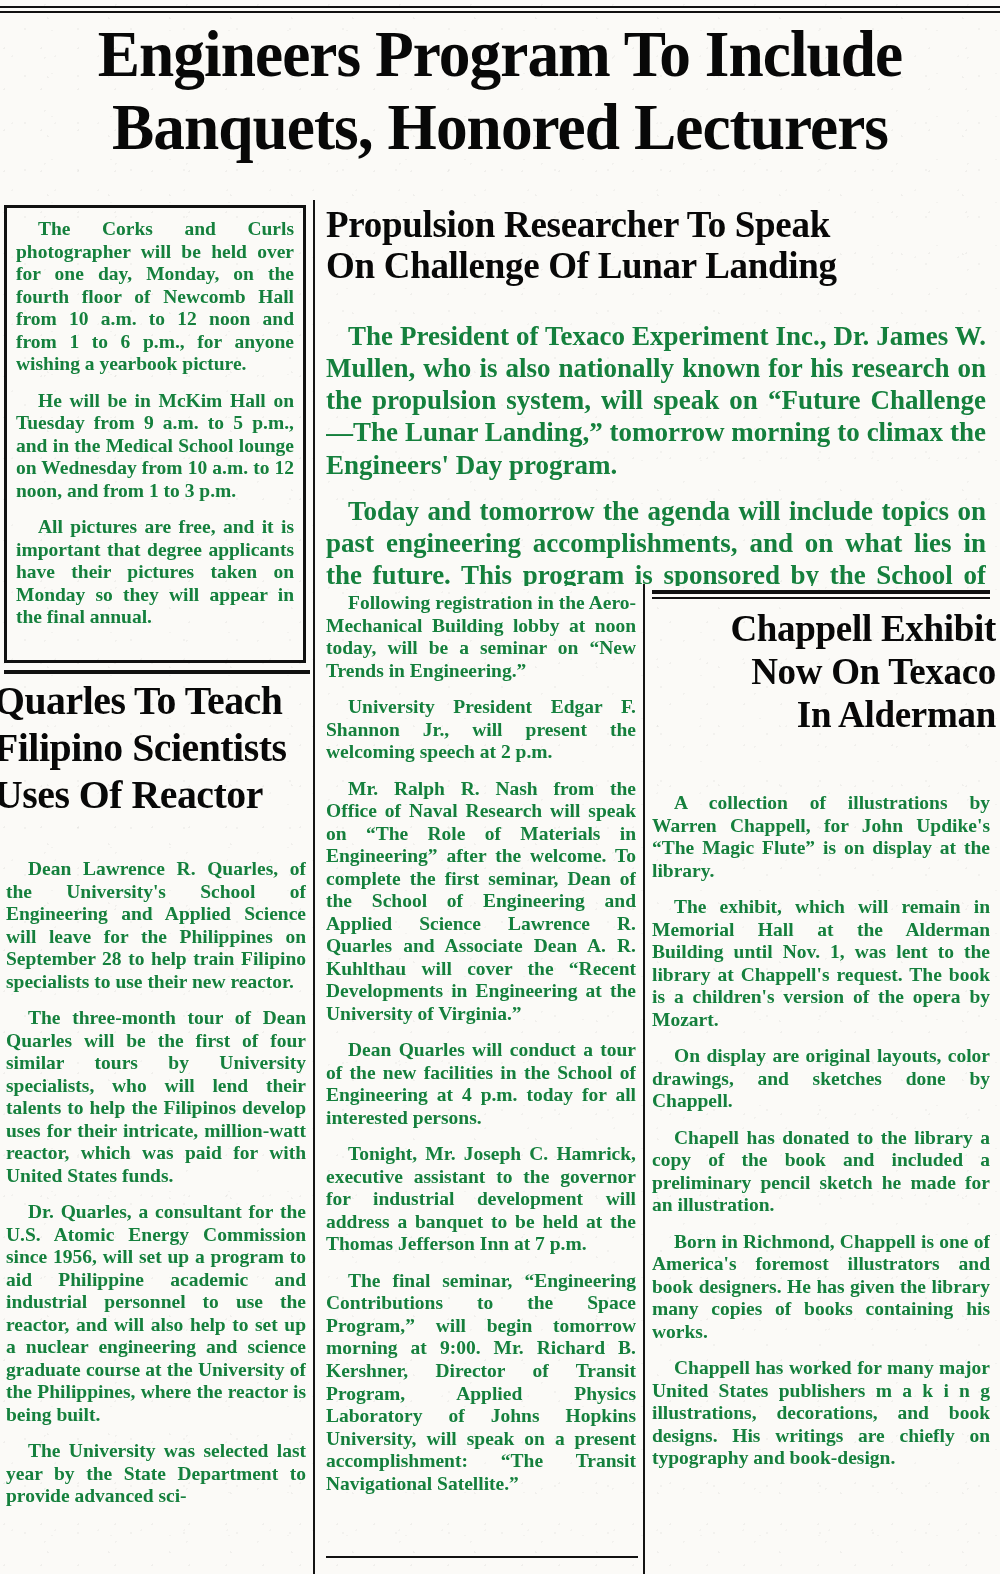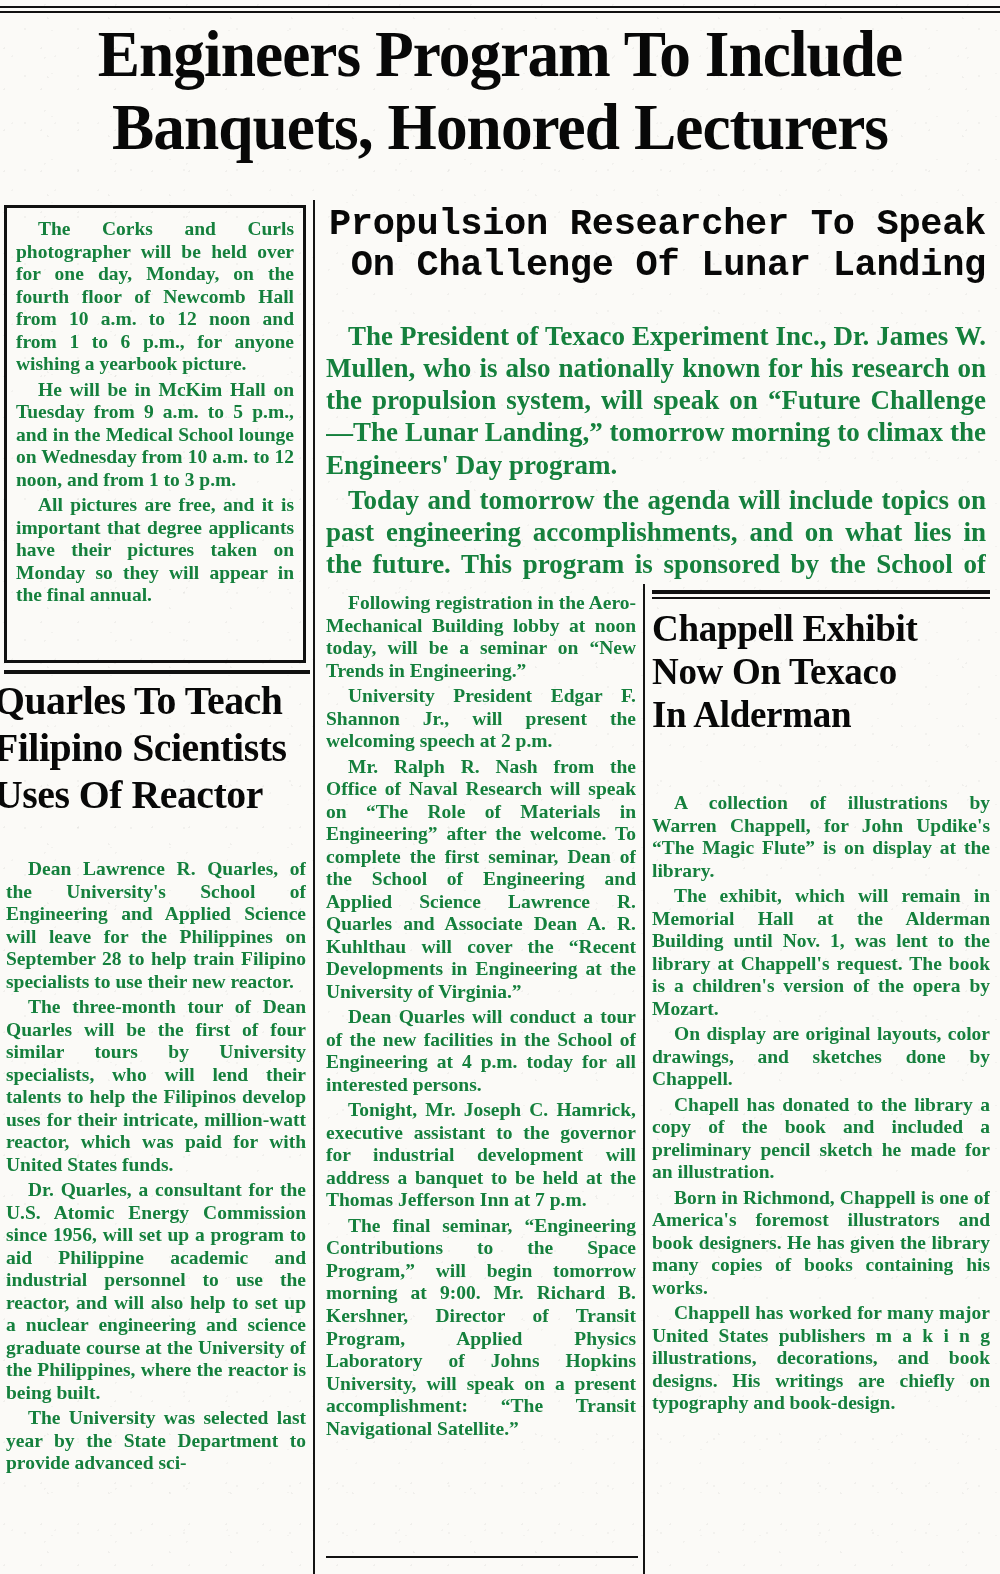--- a/index.html
+++ b/index.html
@@ -66,21 +66,21 @@
   
   .bodytext{
     font-family:"Liberation Serif",serif;
     font-size:19.5px;
     line-height:1.155;
     text-align:justify;
     color:#15803d;
     font-weight:600;
   }
   .bodytext p{margin:0;text-indent:22px;}
-  .bodytext p + p{margin-top:3px;}
+  .bodytext p + p{margin-top:14px;}
 
   .bodytext.wide{font-size:27px;line-height:1.19;}
 
   
   .hrule-thick{background:#111;height:4px;}
   .hrule-thin{background:#111;height:2px;}
   .dblrule{margin-bottom:6px;}
   .dblrule i{display:block;background:#111;}
   .dblrule i.a{height:4px;}
   .dblrule i.b{height:2px;margin-top:3px;}
@@ -96,25 +96,24 @@
     position:absolute;left:-6px;top:680px;width:320px;
     font-size:41px;
     letter-spacing:-0.5px;
     transform:scaleX(.97);
     transform-origin:left top;
   }
   .head-quarles div{white-space:nowrap;margin-bottom:6px;}
 
   
   .head-prop{
-    text-align:right;
+    text-align:left;
     font-size:37px;
     line-height:1.12;
     letter-spacing:-0.3px;
-    font-family:Liberation Mono, monospace;
   }
   .head-prop div{white-space:nowrap;}
 
   
   .head-chap{
     font-size:37px;
     line-height:1.16;
     letter-spacing:-0.3px;
   }
   .head-chap div{white-space:nowrap;}
@@ -181,21 +180,21 @@
     <p>The final seminar, “Engineering Contributions to the Space Program,” will begin tomorrow morning at 9:00. Mr. Richard B. Kershner, Director of Transit Program, Applied Physics Laboratory of Johns Hopkins University, will speak on a present accomplishment: “The Transit Navigational Satellite.”</p>
   </div>
 
   <div class="hrule-thin" style="position:absolute;left:326px;top:1556px;width:312px;"></div>
 
   <div class="dblrule" style="position:absolute;left:652px;top:590px;width:338px;">
     <i class="a"></i>
       <i class="b"></i>
   </div>
 
-  <div class="subhead head-chap clip" style="position:absolute;left:652px;top:608px;width:344px;">
+  <div class="subhead head-chap clip" style="position:absolute;left:652px;top:608px;width:344px;text-align:right;">
     <div>Chappell Exhibit</div>
     <div>Now On Texaco</div>
     <div>In Alderman</div>
   </div>
 
   <div class="bodytext clip" style="position:absolute;left:652px;top:792px;width:338px;height:782px;">
     <p>A collection of illustrations by Warren Chappell, for John Updike's “The Magic Flute” is on display at the library.</p>
     <p>The exhibit, which will remain in Memorial Hall at the Alderman Building until Nov. 1, was lent to the library at Chappell's request. The book is a children's version of the opera by Mozart.</p>
     <p>On display are original layouts, color drawings, and sketches done by Chappell.</p>
     <p>Chapell has donated to the library a copy of the book and included a preliminary pencil sketch he made for an illustration.</p>

